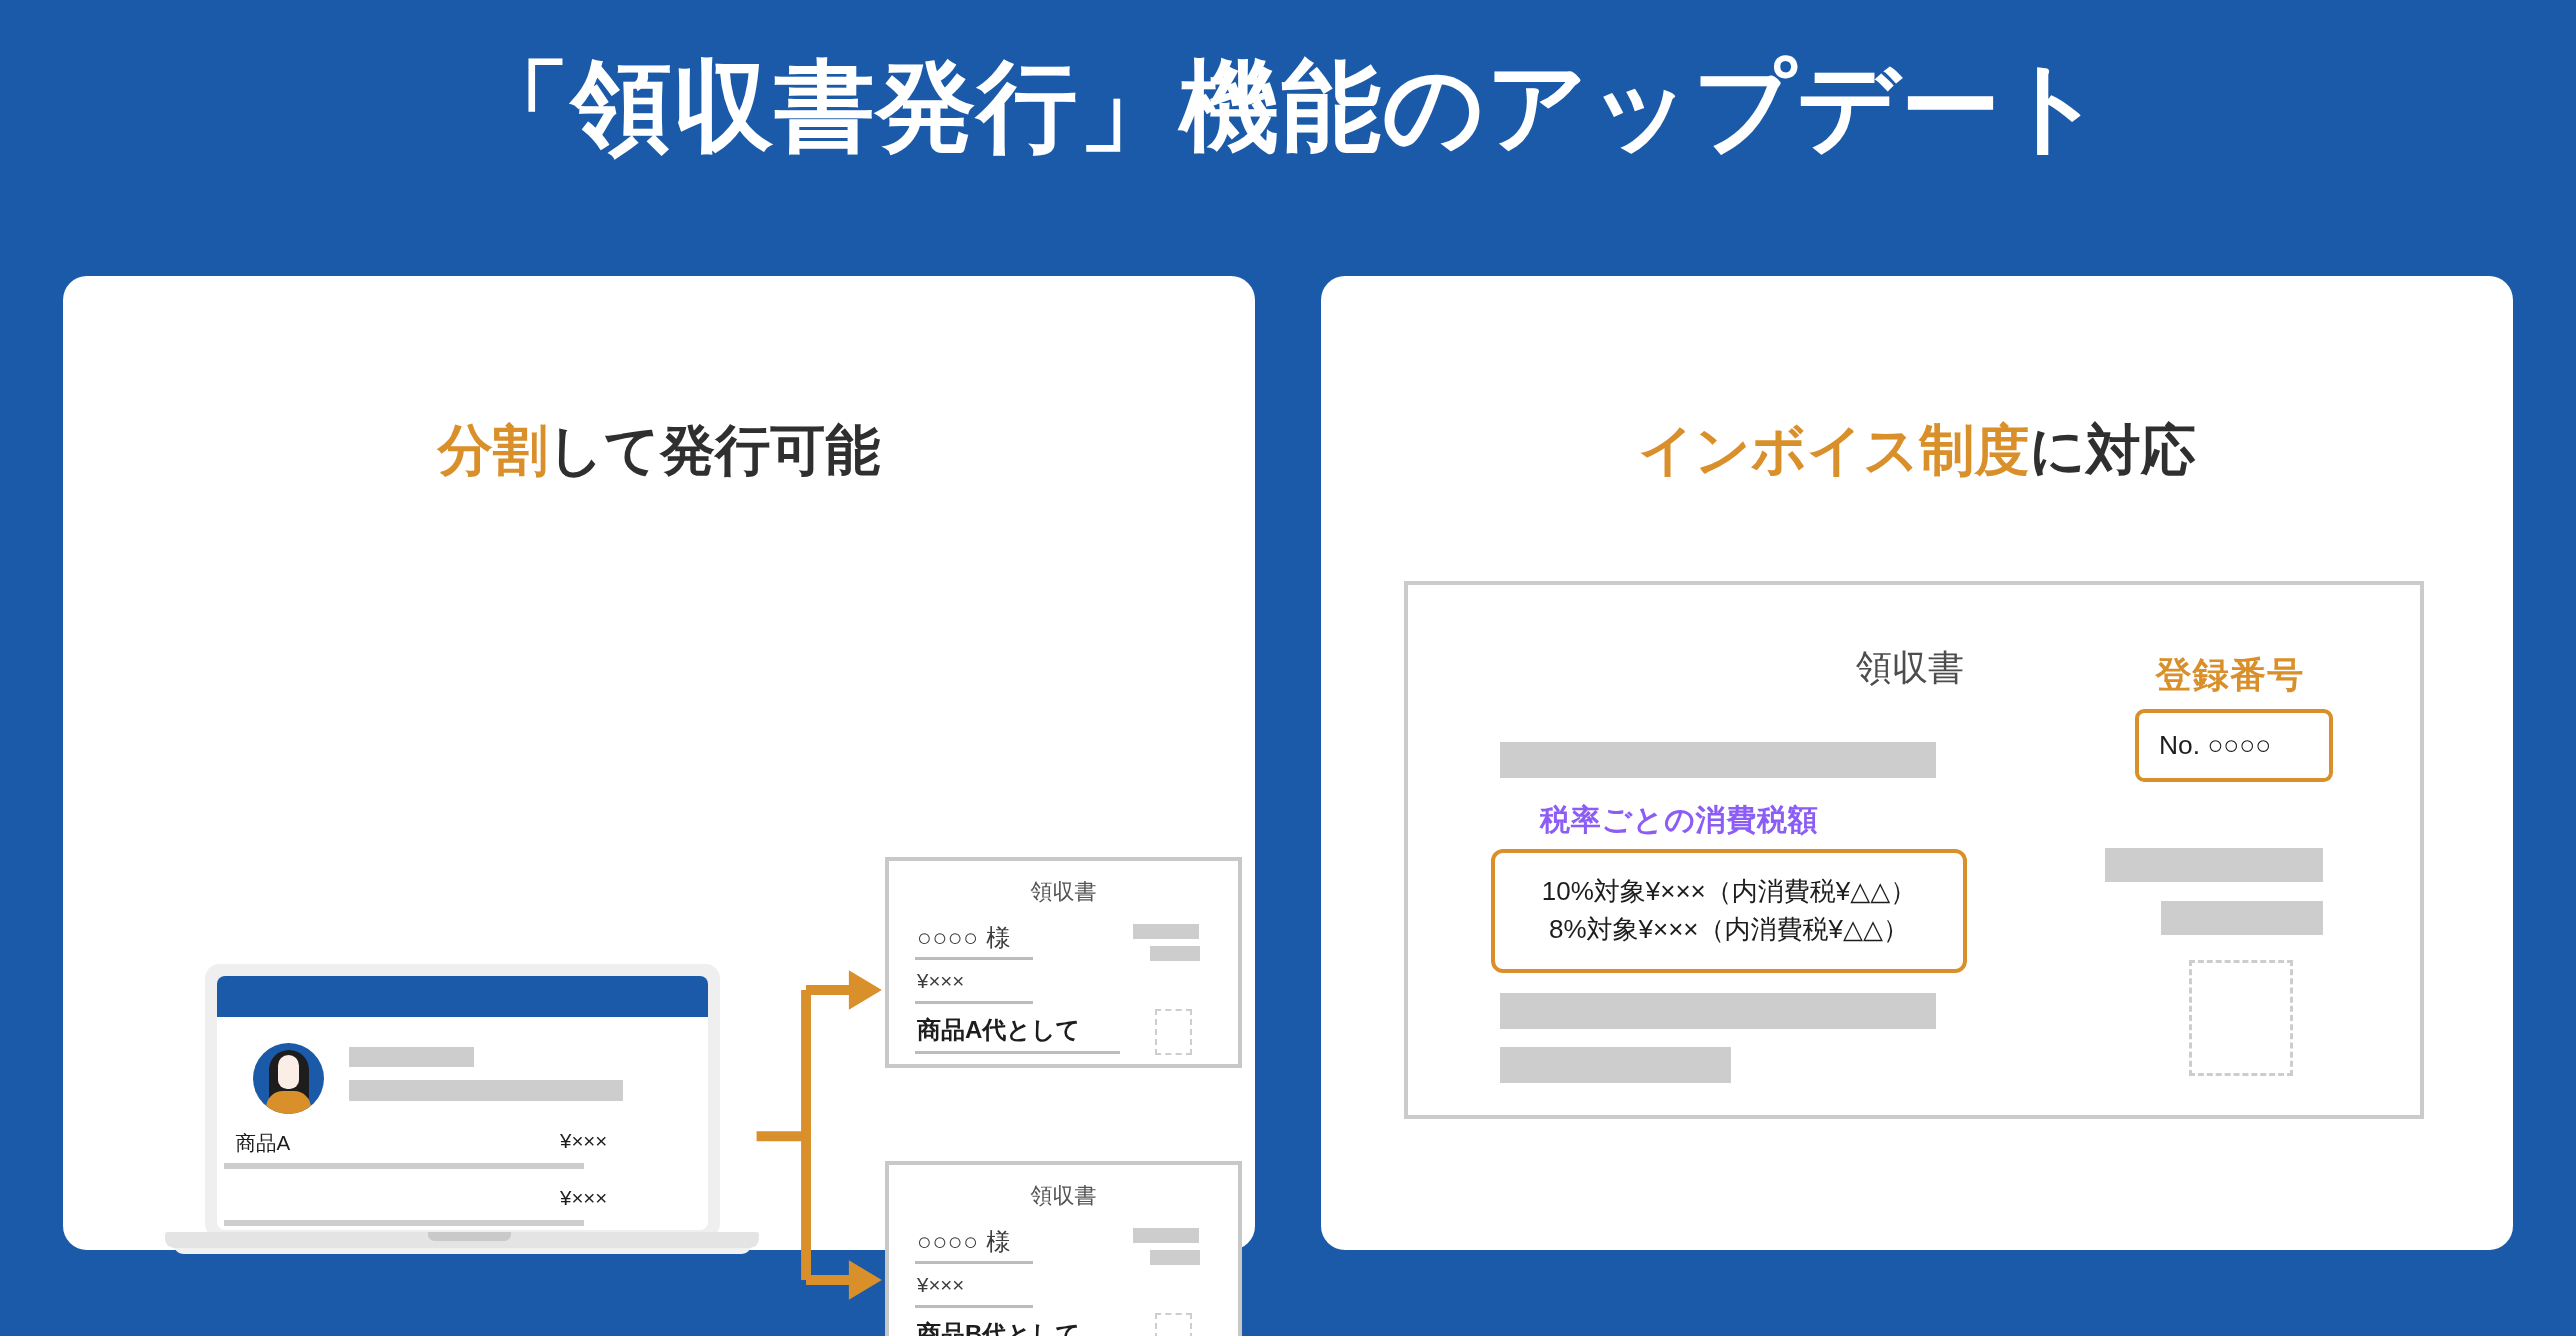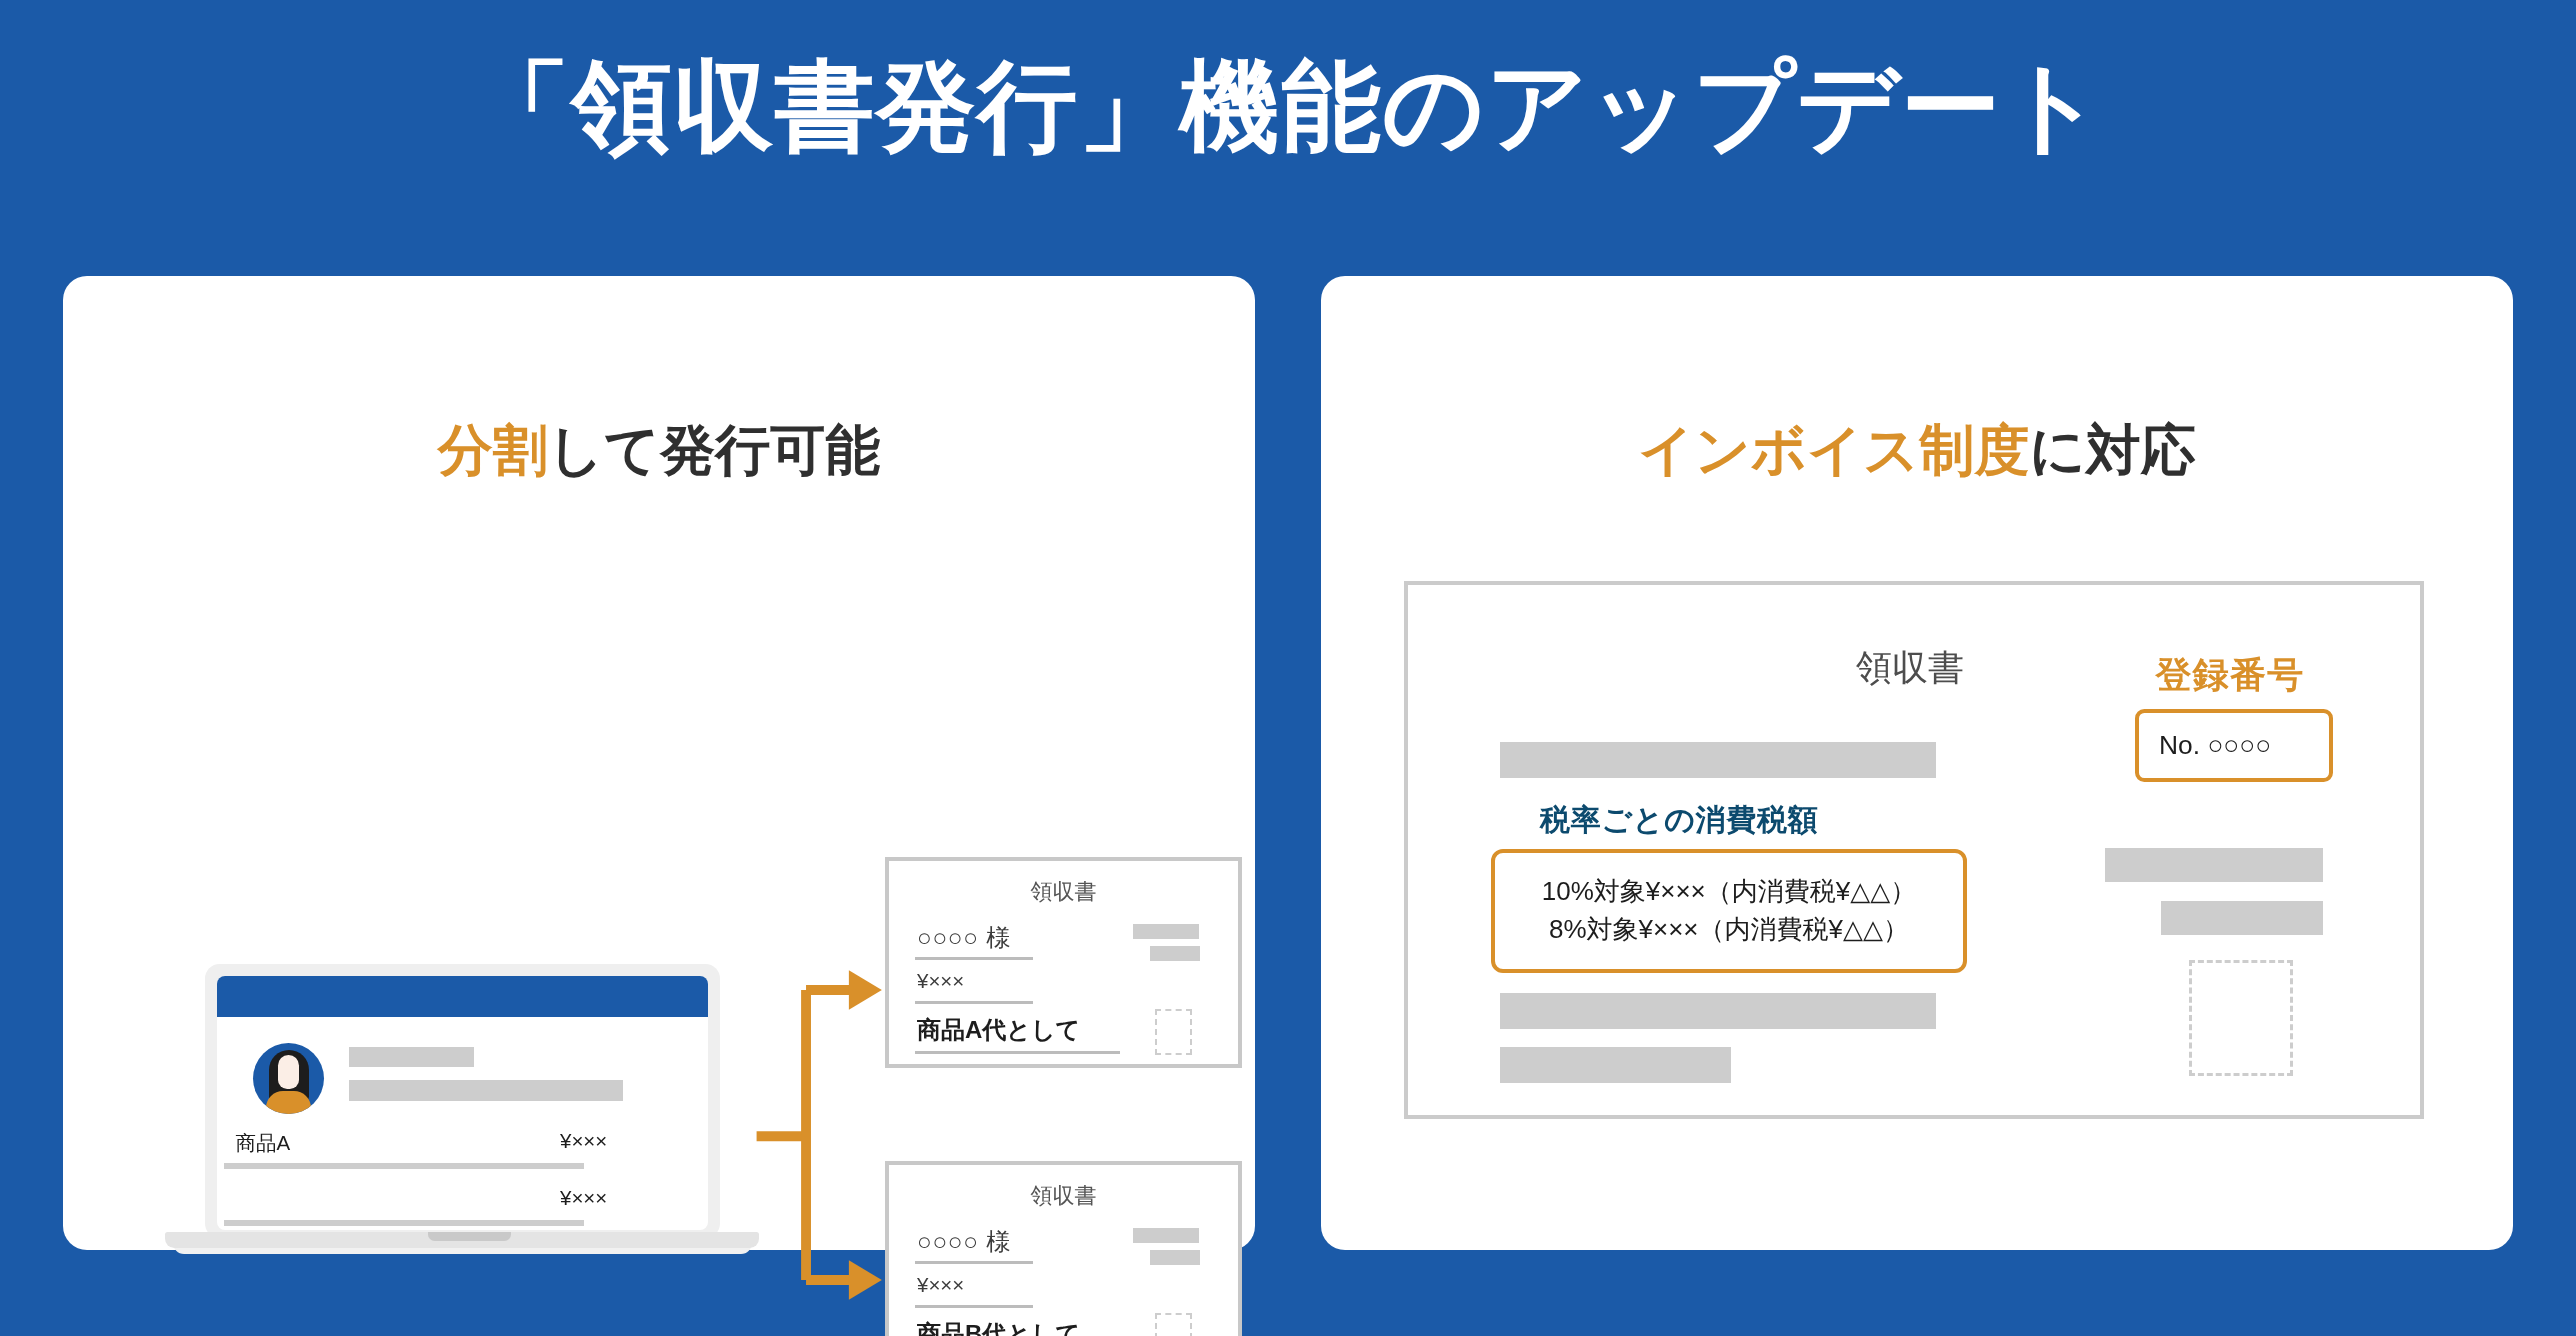--- a/index.html
+++ b/index.html
@@ -147,21 +147,21 @@
   .inv-bar-left-1 { left: 92px; top: 408px; width: 436px; height: 36px; }
   .inv-bar-left-2 { left: 92px; top: 462px; width: 231px; height: 36px; }
   .inv-bar-right-1{ left: 697px; top: 263px; width: 218px; height: 34px; }
   .inv-bar-right-2{ left: 753px; top: 316px; width: 162px; height: 34px; }
   .inv-stamp {
     position: absolute; left: 781px; top: 375px; width: 104px; height: 116px;
     border: 3.3px dashed #cdcdcd;
   }
   .inv-tax-label {
     position: absolute; left: 132px; top: 215px; font-size: 30px; font-weight: 700;
-    color: #0c4a6e; letter-spacing: 0.7px; white-space: nowrap;
+    color: #8b5cf6; letter-spacing: 0.7px; white-space: nowrap;
   }
   .inv-tax-box {
     position: absolute; left: 83px; top: 264px; width: 476px; height: 124px;
     border: 4.6px solid #d9902a; border-radius: 12px;
     display: flex; flex-direction: column; justify-content: center; align-items: center;
   }
   .inv-tax-line {
     font-size: 26px; color: #1d1d1d; white-space: nowrap; line-height: 1.45;
   }
 </style>

